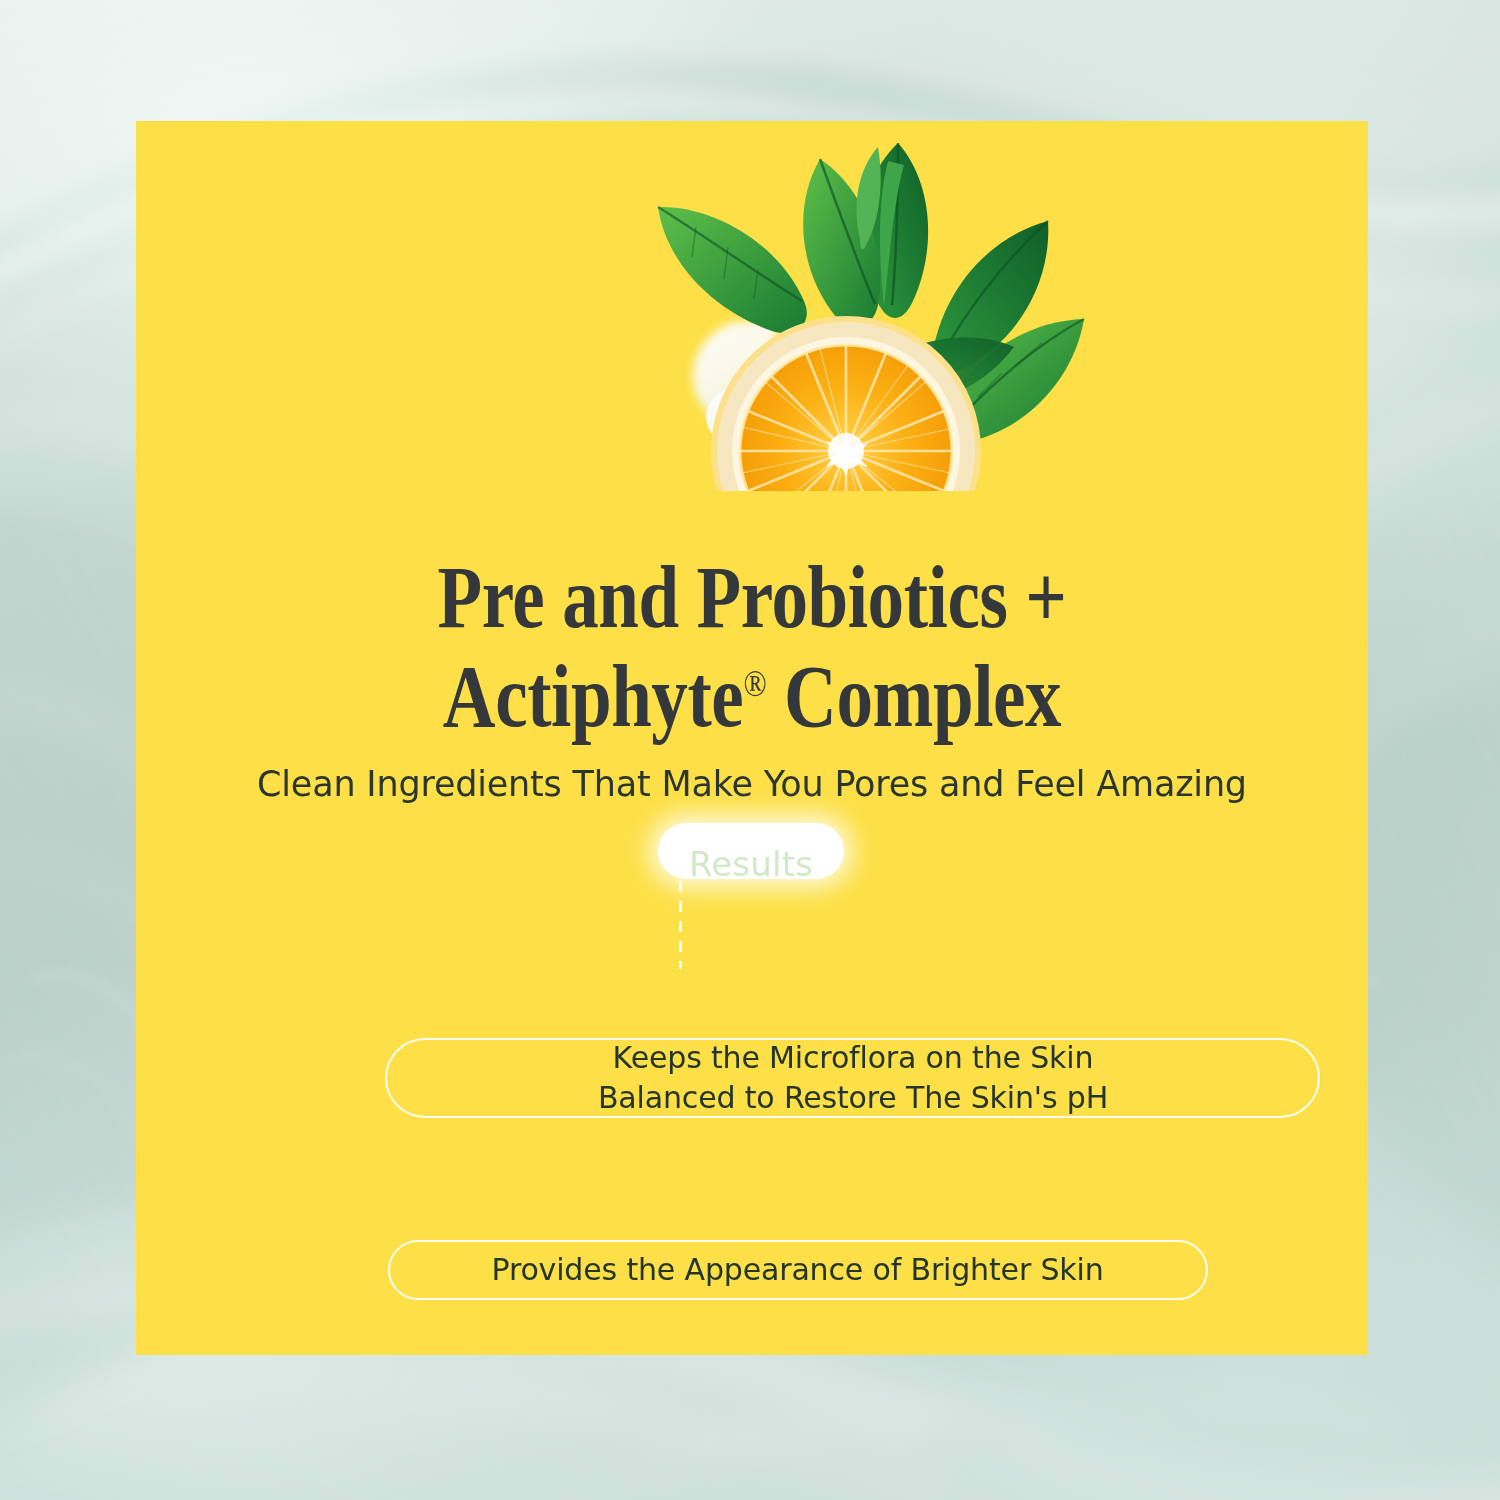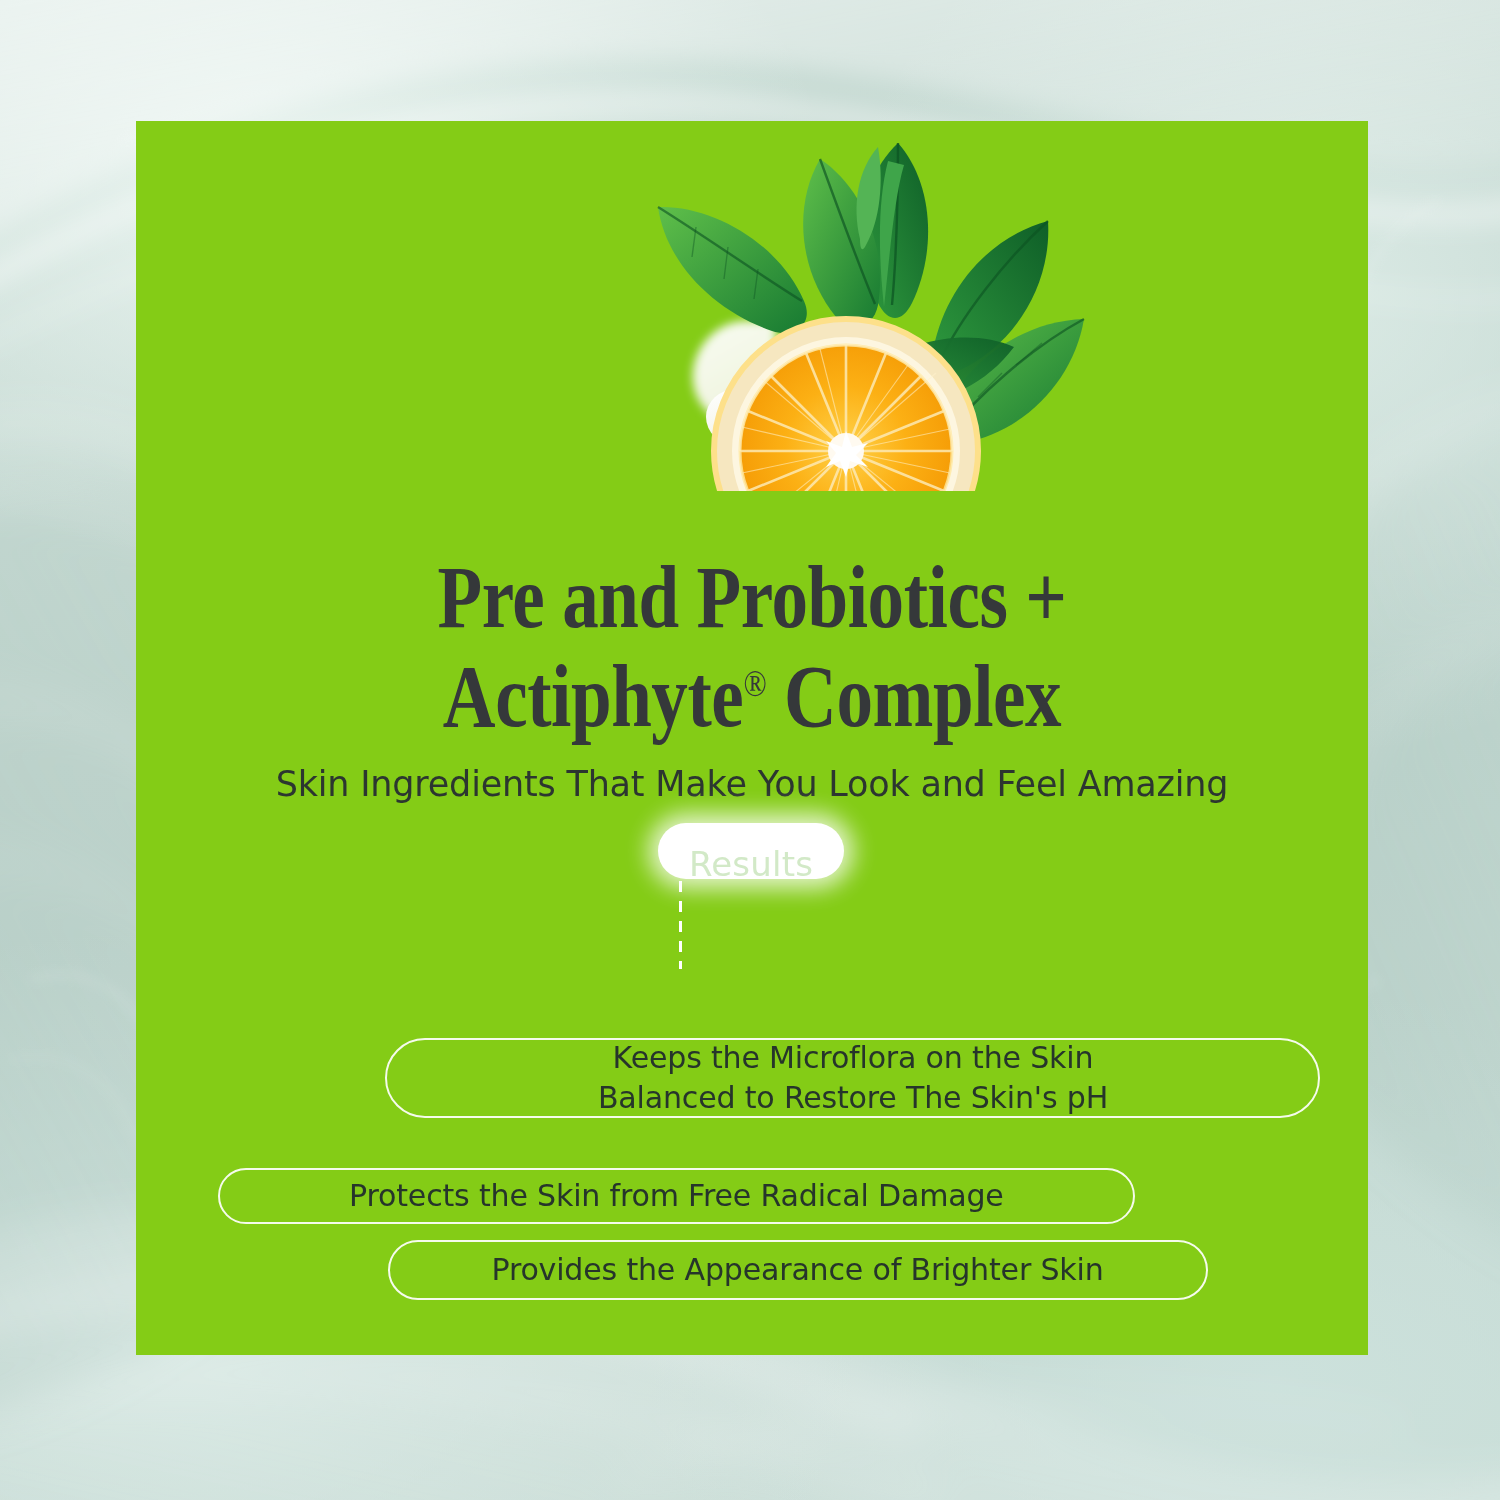--- a/index.html
+++ b/index.html
@@ -37,21 +37,21 @@
     inset: 0;
   }
 
   
   #card {
     position: absolute;
     left: 136px;
     top: 121px;
     width: 1232px;
     height: 1234px;
-    background: #84cc16;
+    background: #fde047;
     overflow: hidden;
   }
 
   
   .hero {
     position: absolute;
     left: 0;
     top: 0;
     width: 1232px;
     height: 370px;
@@ -332,33 +332,30 @@
           <path d="M604,330 a106,106 0 0 1 212,0" fill="none" stroke="#ffffff" stroke-width="2" opacity="0.18"></path>
         </g>
       </svg>
     </div>
 
     <h1 class="headline">
       <span class="ln">Pre and Probiotics +</span>
       <span class="ln"><span>Actiphyte</span><sup>®</sup><span> Complex</span></span>
     </h1>
 
-    <p class="subtitle">Skin Ingredients That Make You Look and Feel Amazing</p>
+    <p class="subtitle">Clean Ingredients That Make You Pores and Feel Amazing</p>
 
     <div class="results-pill">
       <span>Results</span>
     </div>
 
     <div class="connector"></div>
 
     <div class="pill pill-2">
       <span class="txt" style="white-space:pre-line;">Keeps the Microflora on the Skin
 Balanced to Restore The Skin's pH</span>
     </div>
-    <div class="pill pill-3">
-      <span class="txt">Protects the Skin from Free Radical Damage</span>
-    </div>
     <div class="pill pill-4">
       <span class="txt">Provides the Appearance of Brighter Skin</span>
     </div>
 
   </div>
 </div>
 
 </body></html>

